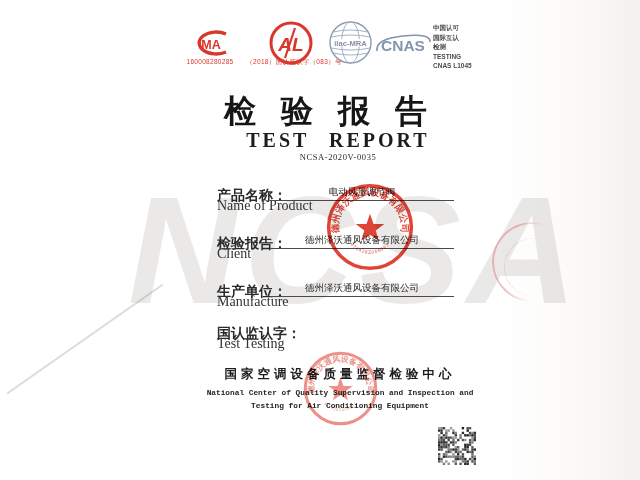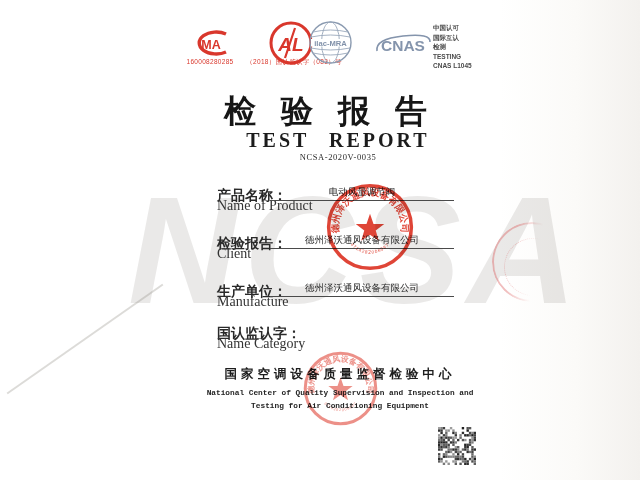--- a/index.html
+++ b/index.html
@@ -21,21 +21,21 @@
     left:-10px;top:338px;width:190px;height:2px;
     background:rgba(140,135,125,0.30);transform:rotate(-35deg);
   }
 
   
   .logo-num{font-size:6.5px;color:#d9372c;letter-spacing:0.3px;text-align:center;white-space:nowrap;}
   .cma-box{left:190px;top:29px;width:40px;height:28px;}
   .cma-num{left:184px;top:58px;width:52px;}
   .cal-box{left:268px;top:20px;width:46px;height:46px;}
   .cal-num{left:244px;top:58px;width:100px;}
-  .ilac-box{left:308px;top:20px;width:45px;height:45px;text-align:right;}
+  .ilac-box{left:328px;top:20px;width:45px;height:45px;text-align:right;}
   .cnas-box{left:373px;top:29px;width:60px;height:30px;text-align:right;}
   .accred{left:433px;top:23px;width:70px;font-size:6.5px;font-weight:bold;color:#4a4a4a;line-height:9.5px;}
   .accred div{white-space:nowrap;}
 
   
   .title-zh{
     left:30px;top:90px;width:616px;text-align:center;
     font-family:"Liberation Serif","DejaVu Serif",serif;
     font-size:32px;font-weight:bold;letter-spacing:25px;color:#161616;white-space:nowrap;
   }
@@ -154,21 +154,21 @@
 </div>
 <div class="abs field-row" style="top:283px">
   <div class="field-label-zh">生产单位：</div>
   <div class="field-label-en">Manufacture</div>
   <div class="field-line">
     <span class="field-value">德州泽沃通风设备有限公司</span>
   </div>
 </div>
 <div class="abs field-row" style="top:325px">
   <div class="field-label-zh">国认监认字：</div>
-  <div class="field-label-en">Name Category</div>
+  <div class="field-label-en">Test Testing</div>
 </div>
 
 <div class="abs center-zh">国家空调设备质量监督检验中心</div>
 <div class="abs center-en1">National Center of Quality Supervision and Inspection and</div>
 <div class="abs center-en2">Testing for Air Conditioning Equipment</div>
 
 <div class="abs stamp-main">
   <svg width="88" height="88" viewBox="0 0 100 100">
     <defs>
       <path id="sealTop" d="M 16,62 A 36,36 0 1 1 84,62"></path>

